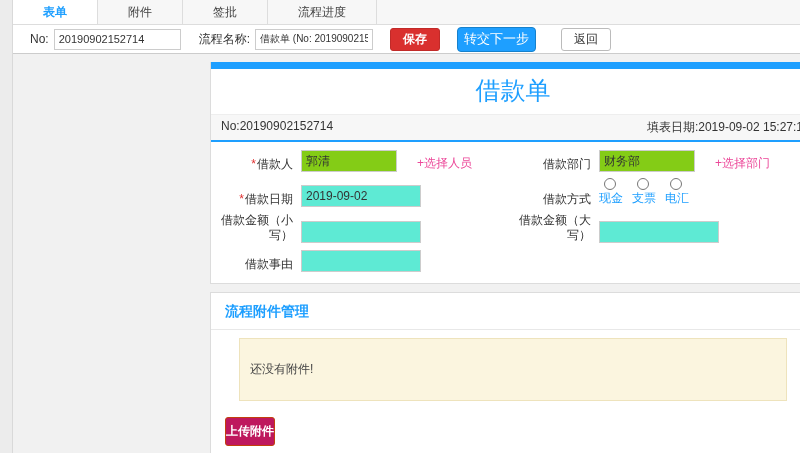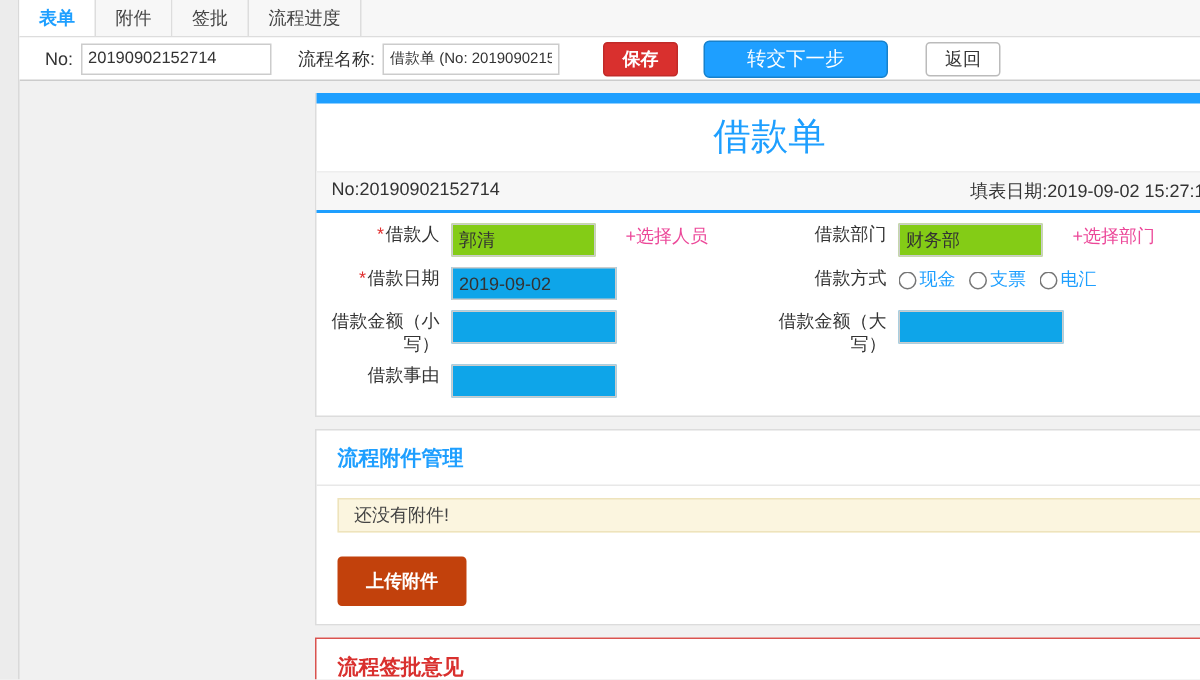--- a/index.html
+++ b/index.html
@@ -7,59 +7,59 @@
   html,body { width:800px; height:453px; overflow:hidden; }
   body { font-family:"Liberation Sans","DejaVu Sans",sans-serif; font-size:12px; color:#333; background:#f1f1f1; }
   .screen { position:relative; width:800px; height:453px; overflow:hidden; background:#f1f1f1; }
 
   
   .left-strip { position:absolute; left:0; top:0; bottom:0; width:13px; background:#ececec; border-right:1px solid #d9d9d9; }
 
   
   .topbars { position:absolute; left:13px; top:0; right:0; background:#fff; }
   .tabbar { display:flex; height:25px; background:#f7f7f7; border-bottom:1px solid #ddd; }
-  .tab { padding:0 13px; line-height:24px; font-size:12px; color:#444; border-right:1px solid #ddd; cursor:pointer; background:#f7f7f7; }
+  .tab { padding:0 30px; line-height:24px; font-size:12px; color:#444; border-right:1px solid #ddd; cursor:pointer; background:#f7f7f7; }
   .tab.active { background:#fff; color:#1e9fff; font-weight:bold; }
   .toolbar { display:flex; align-items:center; height:29px; background:#fff; border-bottom:1px solid #ccc; padding:0 4px; gap:5px; }
   .lbl { white-space:nowrap; color:#333;margin-left:13px; }
   .inp { height:21px; border:1px solid #ccc; padding:1px 4px; font-family:inherit; font-size:11px; color:#333; background:#fff; }
   .inp.no { width:127px; }
   .inp.pname { width:118px; font-size:10px; }
   .btn { height:23px; border-radius:3px; font-size:12px; padding:0 12px; cursor:pointer; font-family:inherit; border:1px solid transparent; }
-  .btn-save { background:#d9302e; border-color:#c12a28; color:#fff; font-weight:bold; margin-left:24px; }
-  .btn-next { background:#1e9fff; border-color:#1781cc; color:#fff; height:25px; font-size:13px; border-radius:4px; margin-left:12px; padding:0 28px; }
+  .btn-save { background:#d9302e; border-color:#c12a28; color:#fff; font-weight:bold; margin-left:12px; }
+  .btn-next { background:#1e9fff; border-color:#1781cc; color:#fff; height:25px; font-size:13px; border-radius:4px; margin-left:12px; padding:0 6px; }
   .btn-back { background:#fff; border-color:#bbb; color:#333; margin-left:20px; }
 
   
   .main { position:absolute; left:210px; top:62px; width:606px; }
   .panel { background:#fff; border:1px solid #dcdcdc; }
   .form-panel { border-top:none; }
   .accent-bar { height:7px; background:#1e9fff; }
   .form-title { text-align:center; color:#1e9fff; font-size:25px; font-weight:400; padding:5px 0 7px; }
   .meta-row { display:flex; justify-content:space-between; background:#f7f7f7; border-top:1px solid #eee; padding:4px 12px 4px 10px; font-size:12px; color:#333; white-space:nowrap; }
   .blue-line { height:2px; background:#1e9fff; }
   .fields { display:grid; grid-template-columns:1fr 1fr; padding:4px 4px 8px; }
-  .frow { display:flex; align-items:flex-start; padding:3px 2px; min-height:29px; }
+  .frow { display:flex; align-items:flex-end; padding:3px 2px; min-height:29px; }
   .flabel { width:76px; text-align:right; margin-right:8px; line-height:1.25; flex-shrink:0; color:#333; }
   .req { color:#e03030; margin-right:1px; }
-  .finput { height:22px; width:110px; border:1px solid #ccc; padding:2px 4px; font-family:inherit; font-size:12px; color:#333; background:#0ea5e9; }
+  .finput { height:22px; width:120px; border:1px solid #ccc; padding:2px 4px; font-family:inherit; font-size:12px; color:#333; background:#5eead4; }
   .finput.ro { background:#84cc16; width:96px; }
   .sel-link { color:#ec4899; margin-left:20px; font-size:12px; text-decoration:none; white-space:nowrap; cursor:pointer; }
   .radio-group { display:flex; align-items:center; gap:9px; }
-  .radio-opt { display:flex; align-items:center; color:#1e9fff; cursor:pointer; font-size:12px; }
+  .radio-opt { display:flex; align-items:center; color:#1e9fff; cursor:pointer; font-size:12px;flex-direction:column; }
   .radio-opt input { width:12px; height:12px; margin:0 2px 0 0; accent-color:#1e9fff; }
 
   
   .section-panel { margin-top:8px; }
   .sec-head { padding:10px 14px 8px; font-size:14px; font-weight:bold; }
   .sec-head.blue { color:#1e9fff; }
   .sec-head.red { color:#d9302e; }
   .sec-divider { height:1px; background:#e8e8e8; }
-  .alert { margin:8px 14px; background:#fbf5df; border:1px solid #eee3bc; padding:2px 10px; font-size:12px; color:#444; }
-  .upload-btn { margin:8px 14px 12px; background:#c2410c; border:3px solid #c2410c; color:#fff; border-radius:3px; padding:5px 16px; font-size:12px; font-weight:bold; cursor:pointer; font-family:inherit; }
+  .alert { margin:8px 28px; background:#fbf5df; border:1px solid #eee3bc; padding:22px 10px; font-size:12px; color:#444; }
+  .upload-btn { margin:8px 14px 12px; background:#be185d; border:1px solid #c2410c; color:#fff; border-radius:3px; padding:5px 0; font-size:12px; font-weight:bold; cursor:pointer; font-family:inherit; }
   .approval-panel { border-color:#d9534f; }
 </style>
 </head>
 <body>
 
 <div class="screen">
 
   <div class="left-strip"></div>
 
   <div class="topbars">

